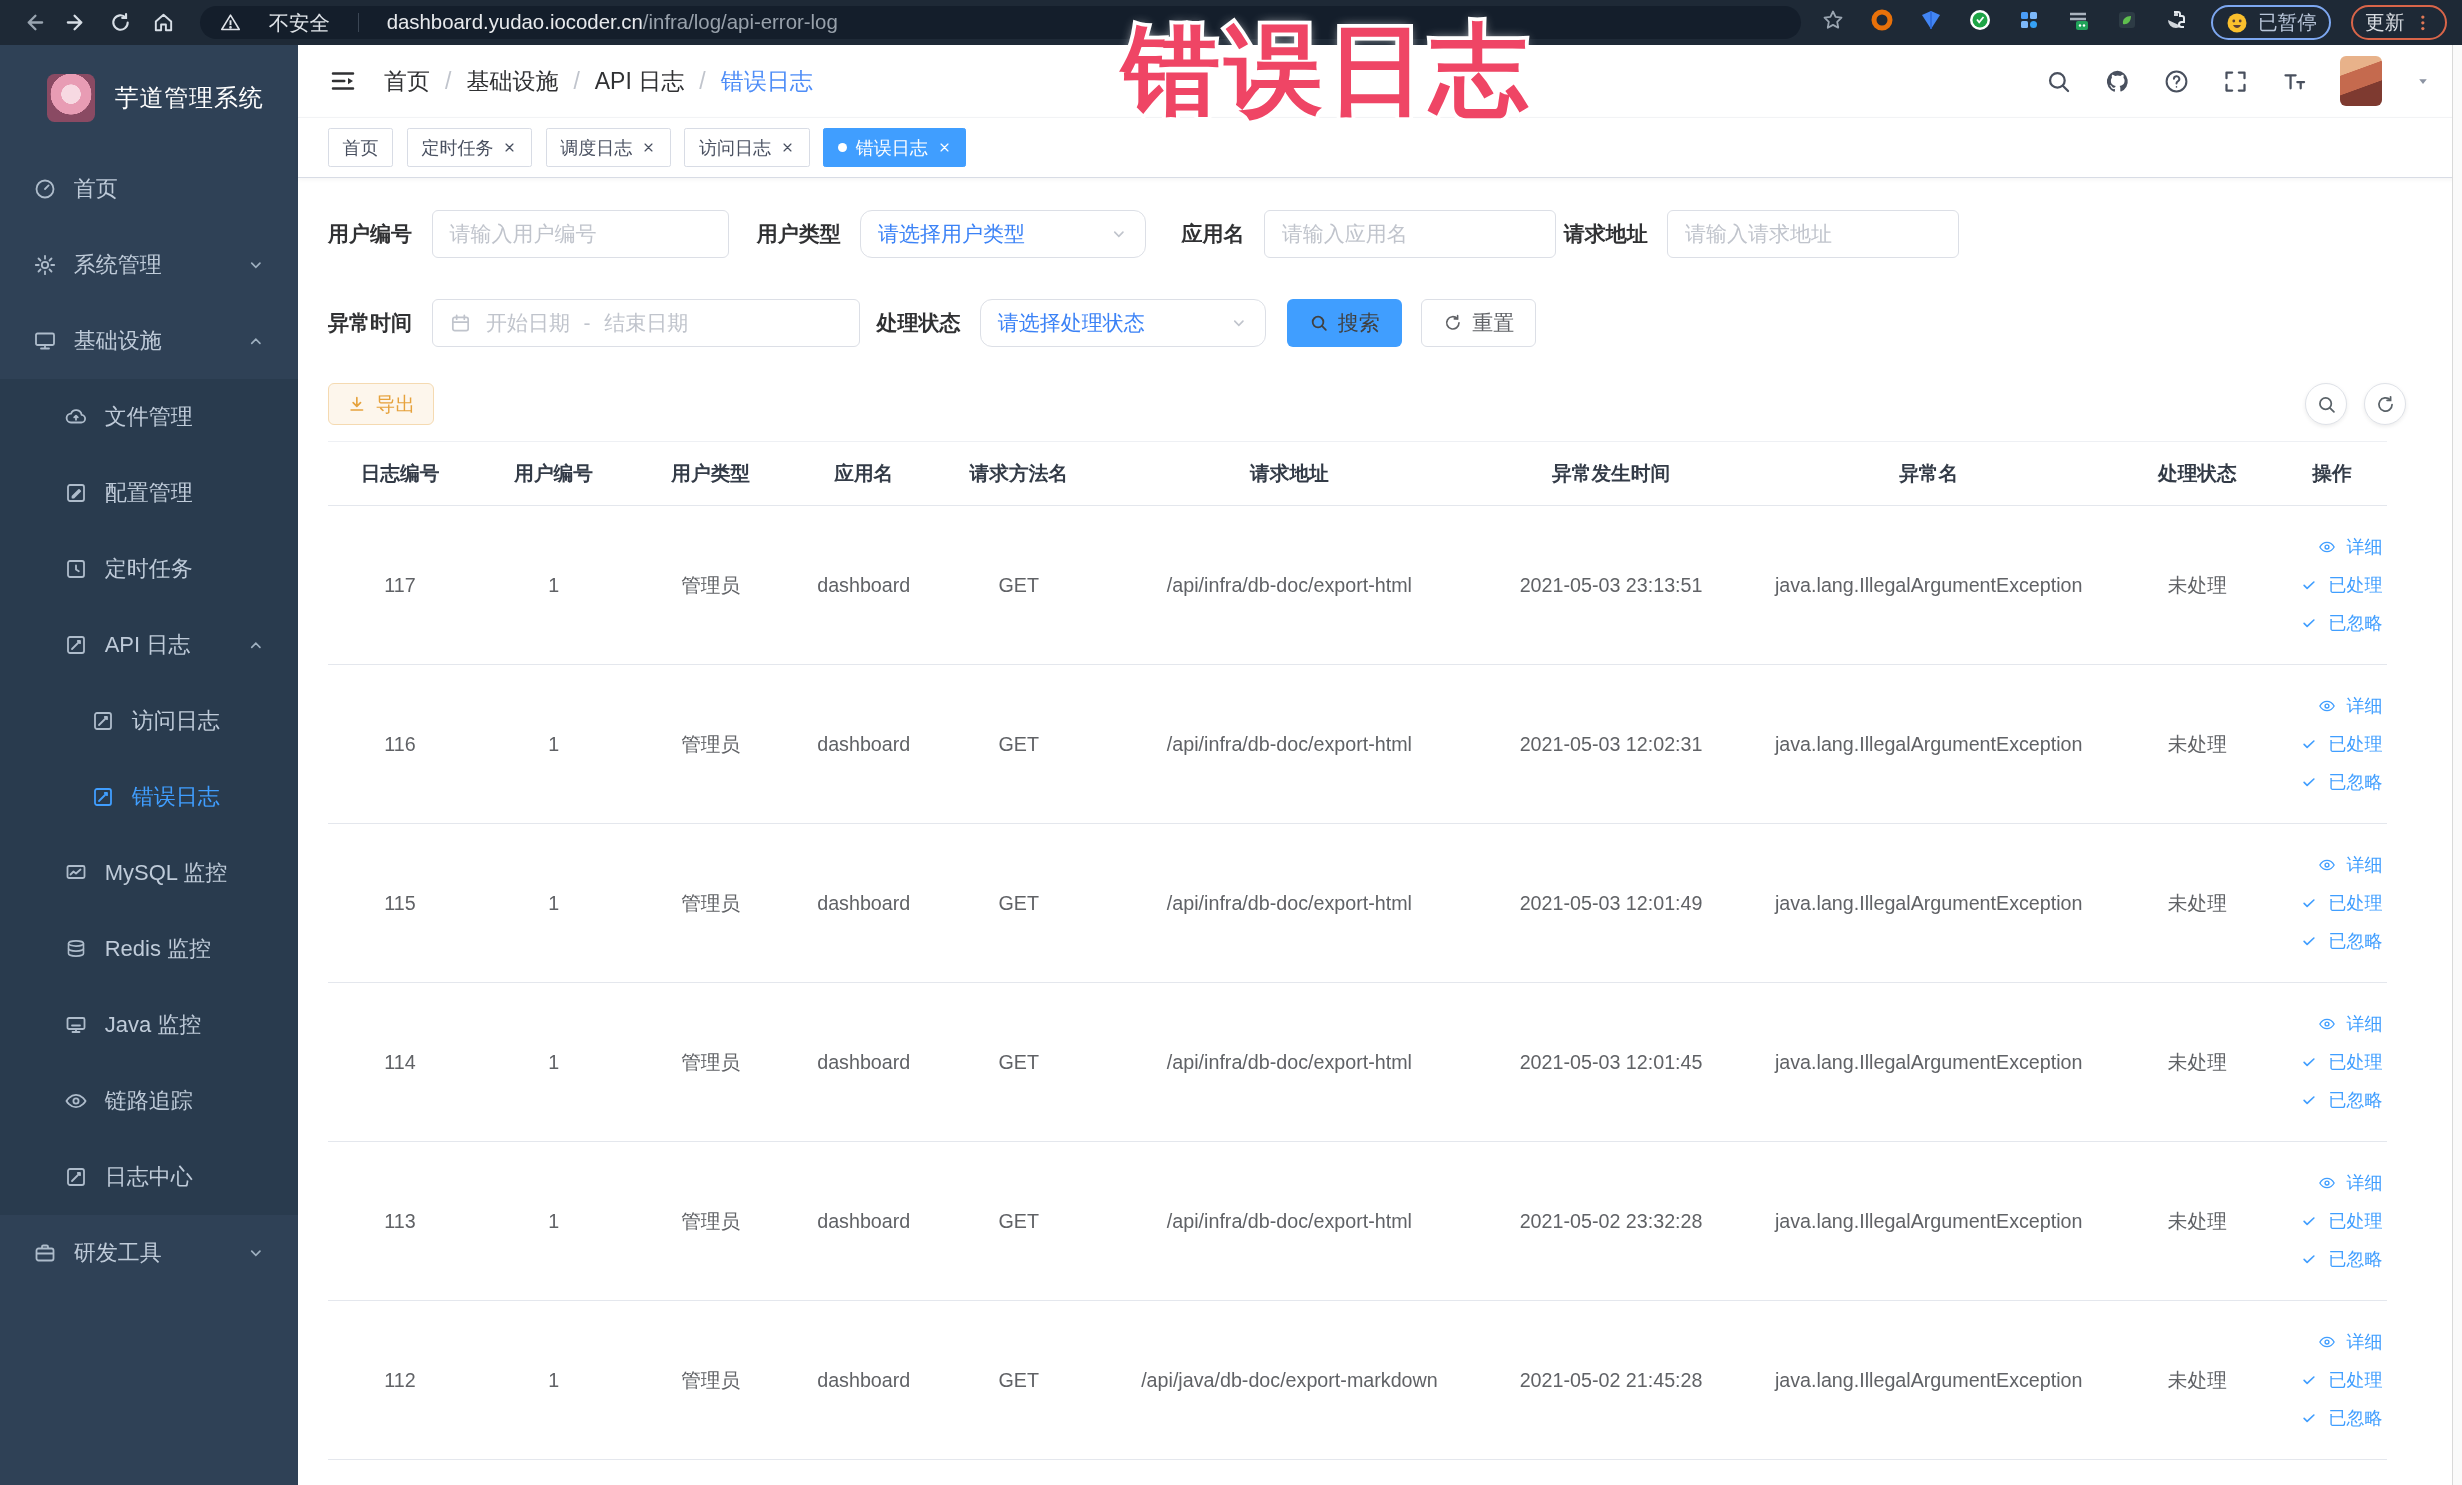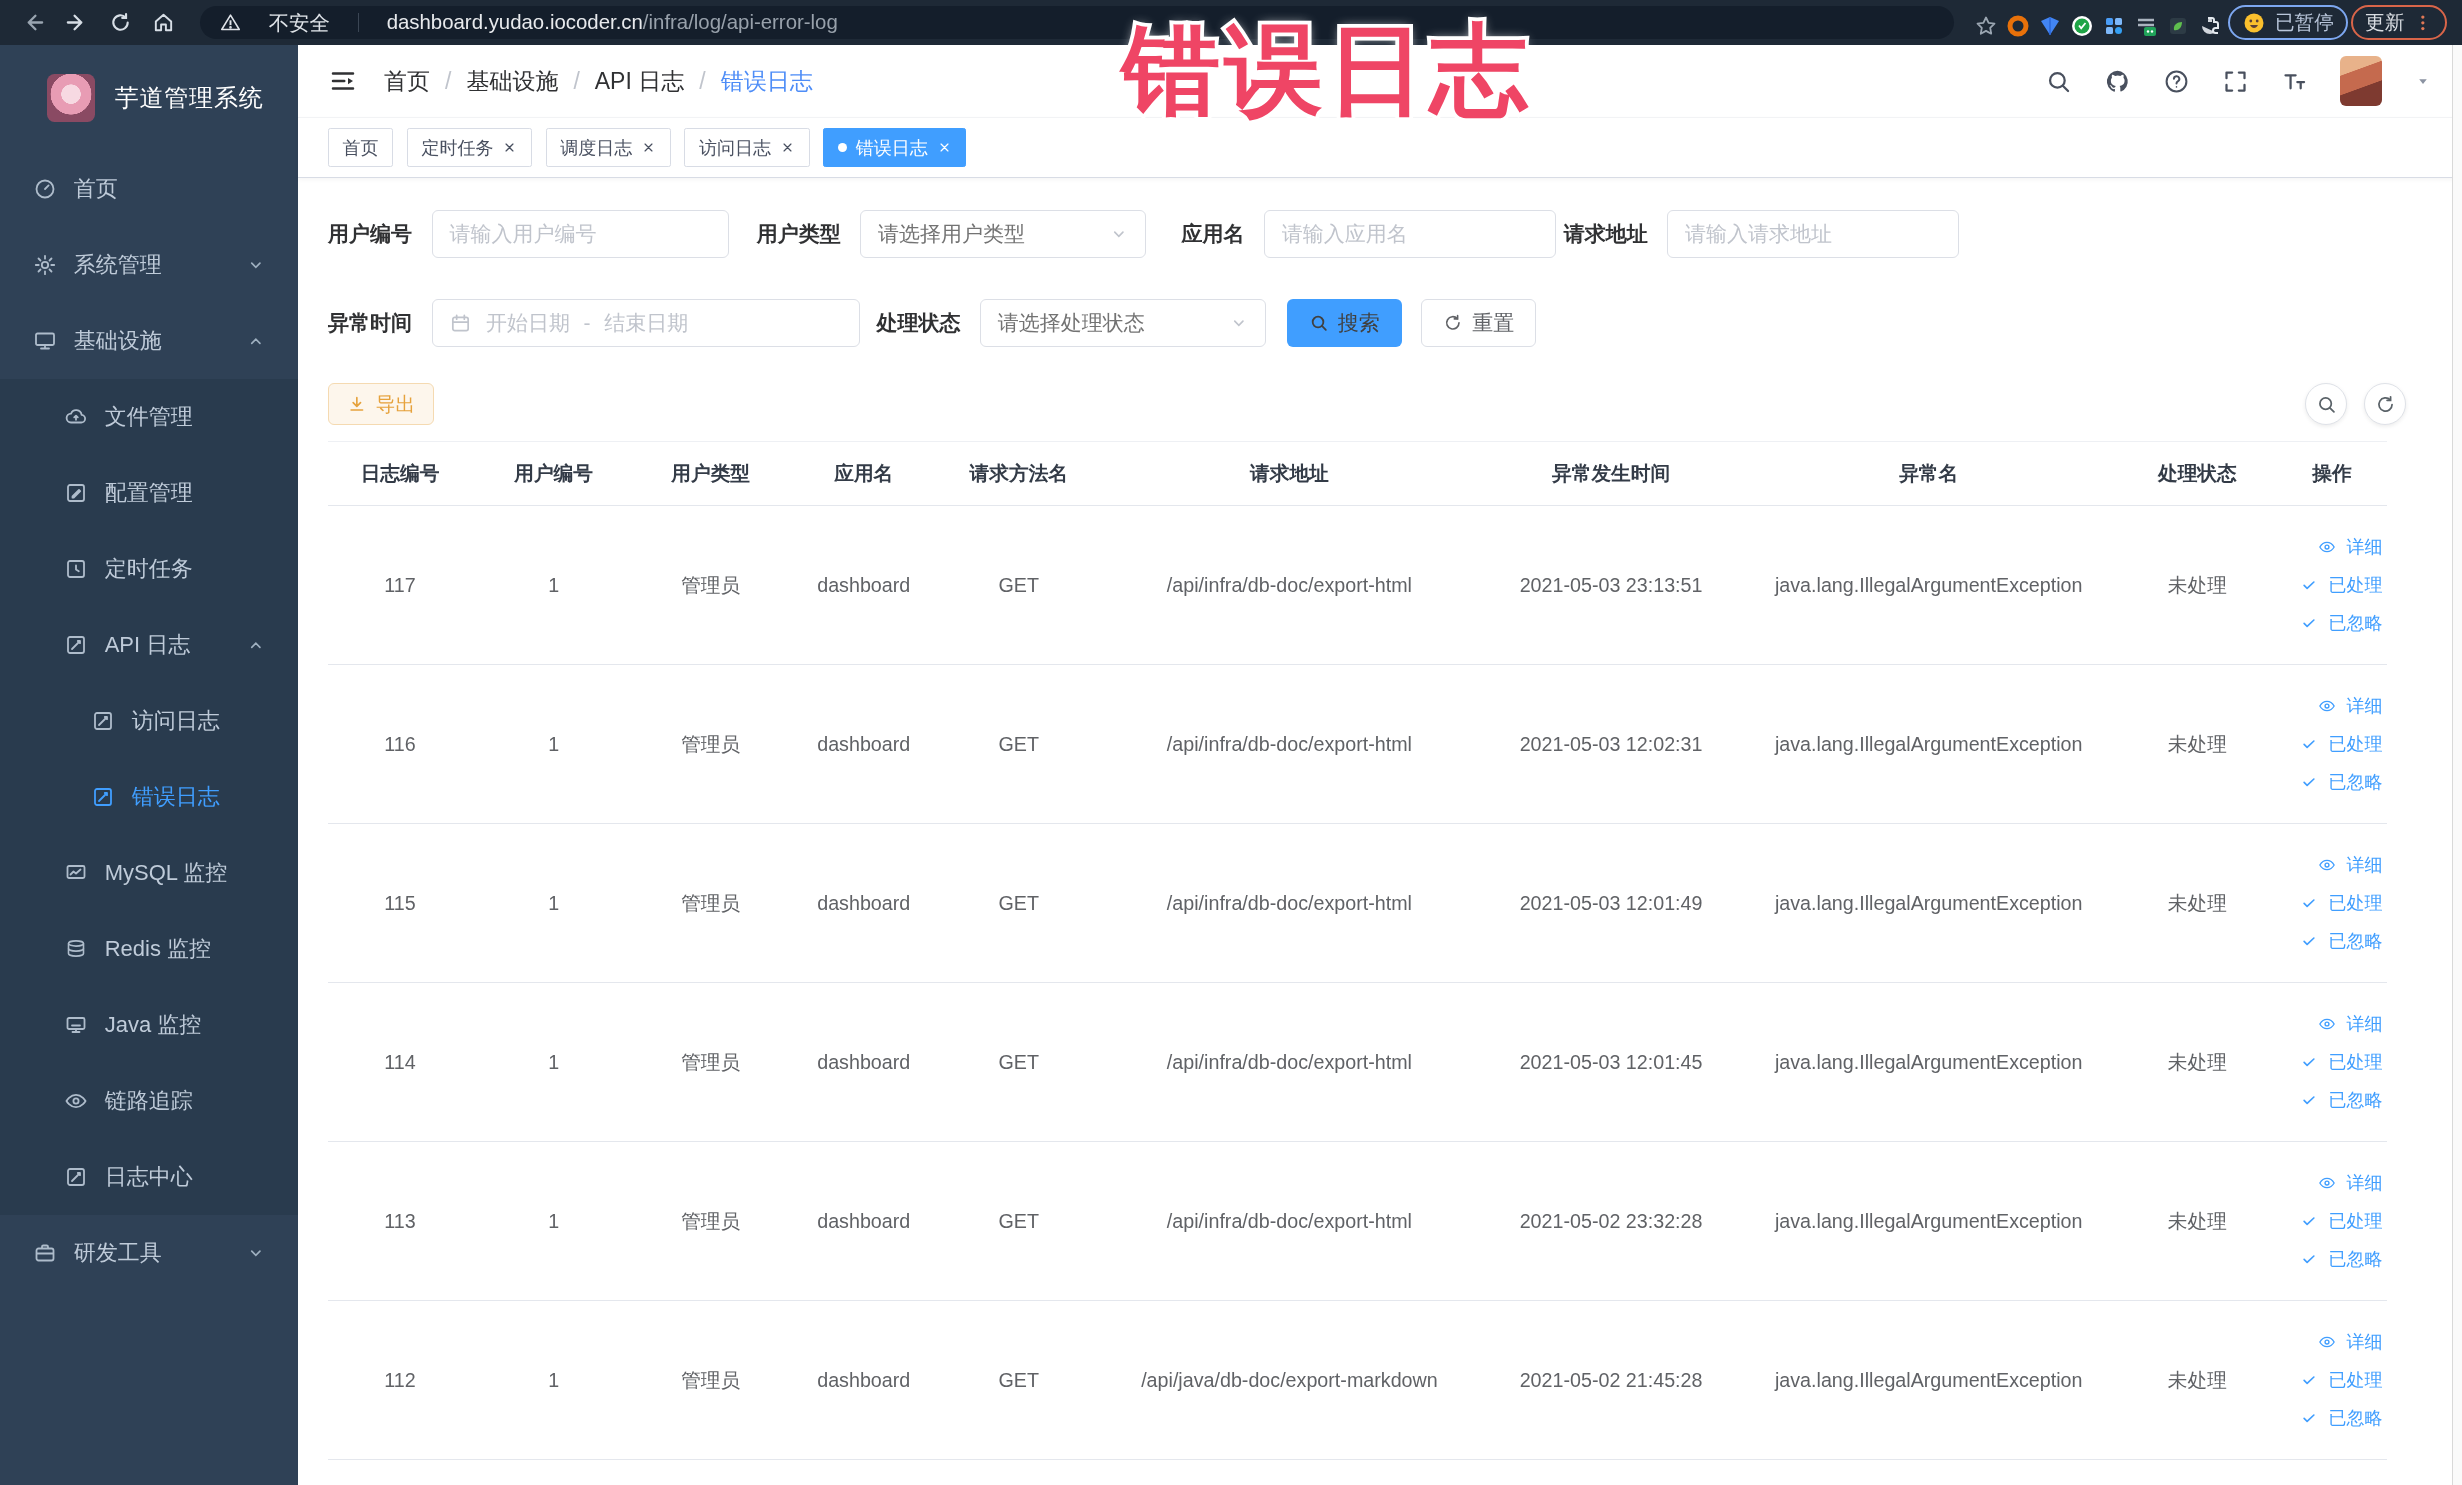--- a/index.html
+++ b/index.html
@@ -11,21 +11,21 @@
   .browser-bar { height:45px; background:#1e2936; display:flex; align-items:center; padding:0 15px; gap:7.6px; }
   .nav-btn { width:36px; height:36px; display:flex; align-items:center; justify-content:center; color:#9aa5b1; flex:0 0 auto; }
   .nav-btn.bright { color:#d7dee6; }
   .nav-btn svg { width:23px; height:23px; }
   .address-bar { flex:1; height:33px; margin:0 10.6px; background:#141e2b; border-radius:16.7px; display:flex; align-items:center; padding:0 19.7px; gap:28px; min-width:0; }
   .addr-warning { color:#dfe3e8; } .addr-warning svg { width:21px; height:21px; }
   .addr-sec { color:#dfe3e8; font-size:20.4px; }
   .addr-div { width:0.8px; height:19.7px; background:#3b4document654; background:#3b4654; }
   .addr-url { font-size:20.4px; white-space:nowrap; overflow:hidden; }
   .addr-host { color:#e8eaed; } .addr-path { color:#98a1ab; }
-  .browser-right { display:flex; align-items:flex-end; gap:3px; flex:0 0 auto; }
+  .browser-right { display:flex; align-items:flex-start; gap:20px; flex:0 0 auto; }
   .b-icon { width:29px; height:29px; display:flex; align-items:center; justify-content:center; }
   .b-icon svg { width:24px; height:24px; }
   .pill { display:flex; align-items:center; gap:9px; border-radius:21px; padding:3px 12px; height:35px; font-size:19.7px; }
   .pill.paused { border:2.3px solid #7da7f0; color:#b9c6da; }
   .pill.update { border:2.3px solid #d96549; color:#d9dde2; }
   .pill .dots { color:#e07856; } .pill .dots svg{ width:19.7px; height:19.7px; }
   .smiley svg { width:24px; height:24px; }
 
   
   .app { display:flex; height:1440px; position:relative; }
@@ -72,21 +72,21 @@
 
   
   .content { flex:1; padding:32px 30px 0 30px; position:relative; }
   .filter-row { display:flex; align-items:center; }
   .filter-row + .filter-row { margin-top:41px; }
   .f-label { font-size:21px; font-weight:700; color:#303133; margin-right:19.7px; white-space:nowrap; }
   .f-input { height:48px; border:0.8px solid #dcdfe6; border-radius:6px; background:#fff;
       display:flex; align-items:center; padding:0 16.7px; font-size:21px; color:#606266; }
   input.f-native { border:none; outline:none; width:100%; font:inherit; font-size:21px; color:#606266; background:transparent; }
   input.f-native::placeholder { color:#c0c4cc; }
-  .f-select { justify-content:space-between; color:#737373; cursor:pointer; }
+  .f-select { justify-content:space-between; color:#3b82f6; cursor:pointer;border-radius:12px; }
   .f-select .sel-caret { color:#c0c4cc; } .f-select .sel-caret svg { width:19.7px; height:19.7px; }
   .f-date { gap:13.6px; color:#c0c4cc; cursor:pointer; }
   .f-date .cal { color:#c0c4cc; } .f-date .cal svg { width:23px; height:23px; }
   .f-date .dsep { color:#c0c4cc; }
   .btn { height:48px; display:inline-flex; align-items:center; gap:9px; border-radius:6px;
       font-size:21px; padding:0 21px; cursor:pointer; border:0.8px solid transparent; }
   .btn svg { width:19.7px; height:19.7px; }
   .btn.primary { background:#409eff; color:#404040; }
   .btn.plain { background:#fff; border-color:#dcdfe6; color:#606266; }
 

